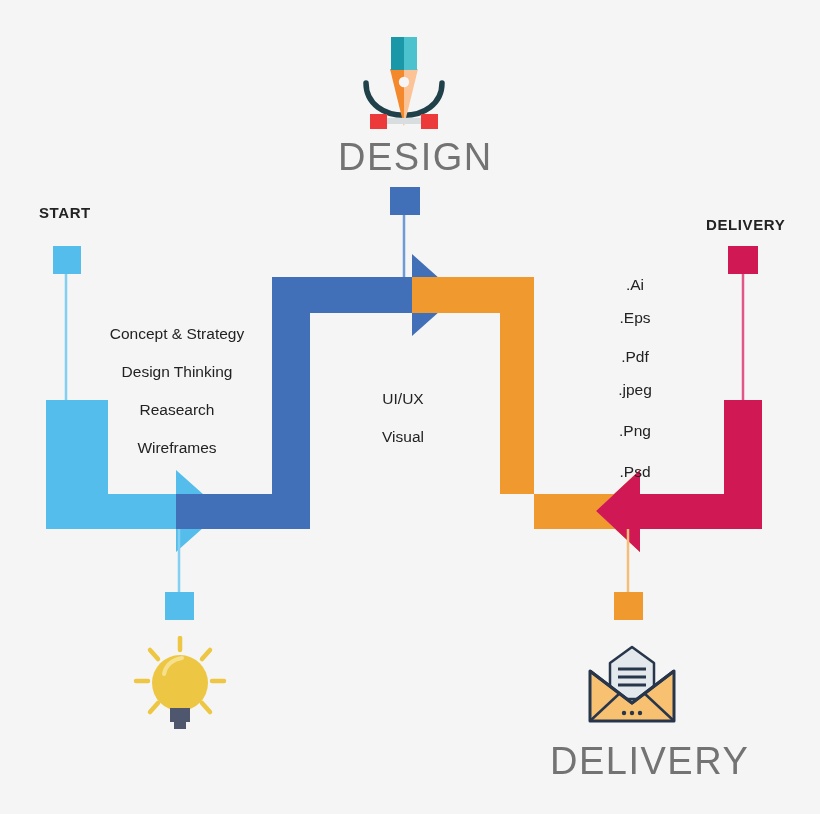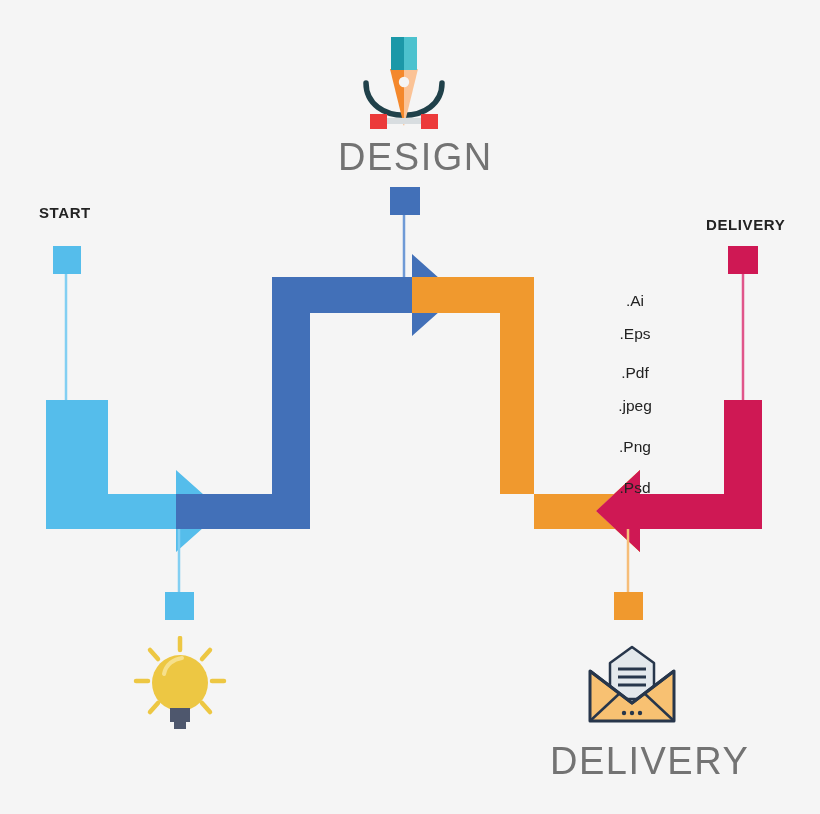--- a/index.html
+++ b/index.html
@@ -106,24 +106,34 @@
       <rect x="63" y="80" width="17" height="15" fill="#ec3a3a"></rect>
     </svg>
   </div>
 
   <div class="lbl big-cap" style="left:338px; top:136px;">DESIGN</div>
 
   <div class="lbl small-cap" style="left:39px; top:204px;">START</div>
 
   <div class="lbl small-cap" style="left:706px; top:216px;">DELIVERY</div>
 
+  <div class="list-col" style="left:78px; top:325px; width:198px;">
+    <div>Concept &amp; Strategy</div>
+    <div>Design Thinking</div>
+    <div>Reasearch</div>
+    <div>Wireframes</div>
+  </div>
 
+  <div class="list-col" style="left:343px; top:390px; width:120px;">
+    <div>UI/UX</div>
+    <div>Visual</div>
+  </div>
 
   <div class="list-col" style="left:585px; top:276px; width:100px;">
-    <div style="margin-bottom:15px;margin-top:16px;">.Ai</div>
+    <div style="margin-bottom:15px;">.Ai</div>
     <div style="margin-bottom:21px;">.Eps</div>
     <div style="margin-bottom:15px;">.Pdf</div>
     <div style="margin-bottom:23px;">.jpeg</div>
     <div style="margin-bottom:23px;">.Png</div>
     <div style="margin-bottom:28px;">.Psd</div>
   </div>
 
   <div class="icon-box" style="left:128px; top:636px; width:104px; height:96px;">
     <svg viewBox="0 0 104 96" width="104" height="96">
       <g stroke="#edc743" stroke-width="4.5" stroke-linecap="round">

